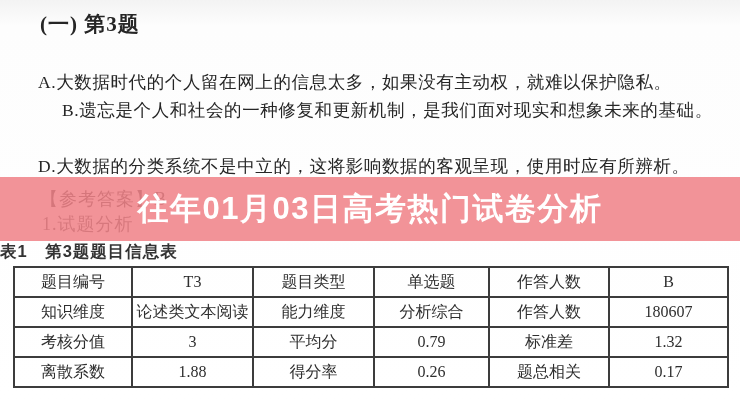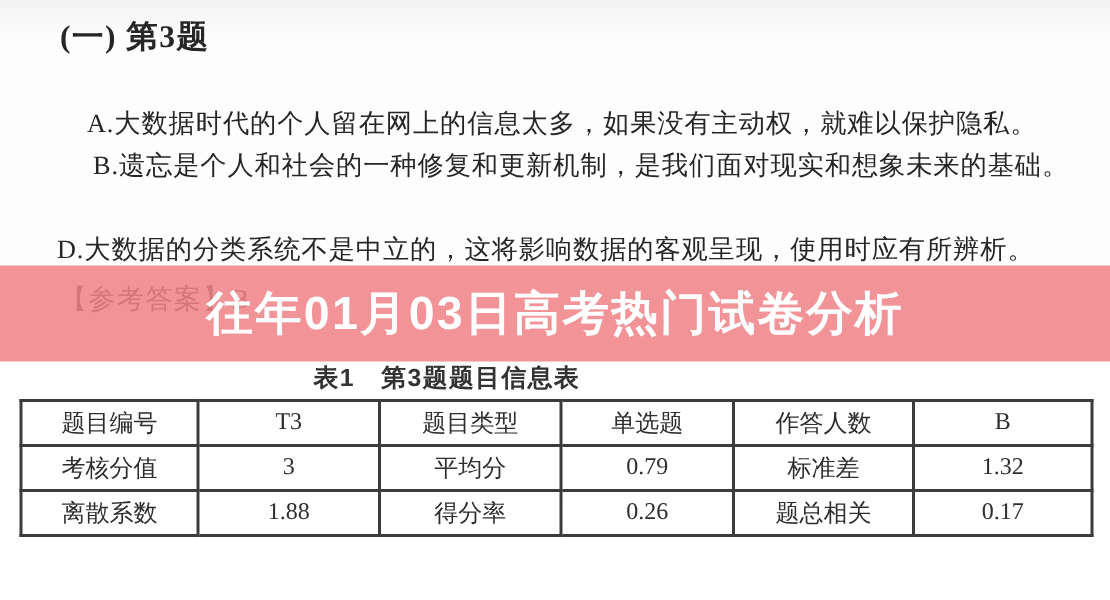--- a/index.html
+++ b/index.html
@@ -9,29 +9,29 @@
     background:linear-gradient(#f3f3f3, #fdfdfd 26px, #ffffff);
     overflow:hidden;
     font-family:"Liberation Serif","DejaVu Serif",serif;
     color:#262626;
   }
   .abs { position:absolute; white-space:nowrap; }
 
   .section-heading { left:40px; top:10px; font-size:21px; font-weight:bold; letter-spacing:1px; }
   .question-stem  { left:38px; top:41px; font-size:18px;  letter-spacing:1px; }
   .option         { left:38px; font-size:17.5px; letter-spacing:0.6px; }
-  .option-a { top:70px;margin-left:20px; }
+  .option-a { top:70px; }
   .option-b { top:98px;margin-left:24px; }
   .option-c { top:126px; }
   .option-d { top:154px; }
   .reference-answer { left:40px; top:187px; font-size:18px; letter-spacing:1px; color:#4a4a4a; }
   .analysis-heading { left:42px; top:212px; font-size:18px; letter-spacing:1px; color:#5a5a5a; }
 
   .table-caption {
-    left:0; top:241px; width:596px; text-align:center;
+    left:0; top:241px; width:596px; text-align:left;
     font-family:"Liberation Sans","DejaVu Sans",sans-serif;
     font-weight:bold; font-size:16.5px; color:#333; letter-spacing:1px;
   }
 
   .table-wrap { position:absolute; left:13px; top:266px; width:584px; }
   table.info { border-collapse:collapse; width:100%; table-layout:fixed; }
   table.info td {
     border:2px solid #3c3c3c;
     height:28px; text-align:center; vertical-align:middle;
     font-size:16px; color:#2e2e2e; padding:0 2px; overflow:hidden;
@@ -56,20 +56,21 @@
 
   <div class="abs section-heading">(一) 第3题</div>
 
 
   <div class="abs option option-a">A.大数据时代的个人留在网上的信息太多，如果没有主动权，就难以保护隐私。</div>
   <div class="abs option option-b">B.遗忘是个人和社会的一种修复和更新机制，是我们面对现实和想象未来的基础。</div>
   <div class="abs option option-d">D.大数据的分类系统不是中立的，这将影响数据的客观呈现，使用时应有所辨析。</div>
 
   <div class="abs reference-answer">【参考答案】B</div>
 
+  <div class="abs analysis-heading">1.试题分析</div>
 
   <div class="abs table-caption">表1　第3题题目信息表</div>
 
   <div class="table-wrap">
     <table class="info">
       <colgroup>
         <col style="width:118px">
           <col style="width:121px">
           <col style="width:121px">
         <col style="width:115px">
@@ -77,20 +78,28 @@
           <col style="width:119px">
       </colgroup>
       <tbody>
         <tr>
           <td>题目编号</td>
           <td>T3</td>
           <td>题目类型</td>
           <td>单选题</td>
           <td>作答人数</td>
           <td>B</td>
+        </tr>
+        <tr>
+          <td>知识维度</td>
+          <td>论述类文本阅读</td>
+          <td>能力维度</td>
+          <td>分析综合</td>
+          <td>作答人数</td>
+          <td>180607</td>
         </tr>
         <tr>
           <td>考核分值</td>
           <td>3</td>
           <td>平均分</td>
           <td>0.79</td>
           <td>标准差</td>
           <td>1.32</td>
         </tr>
         <tr>

